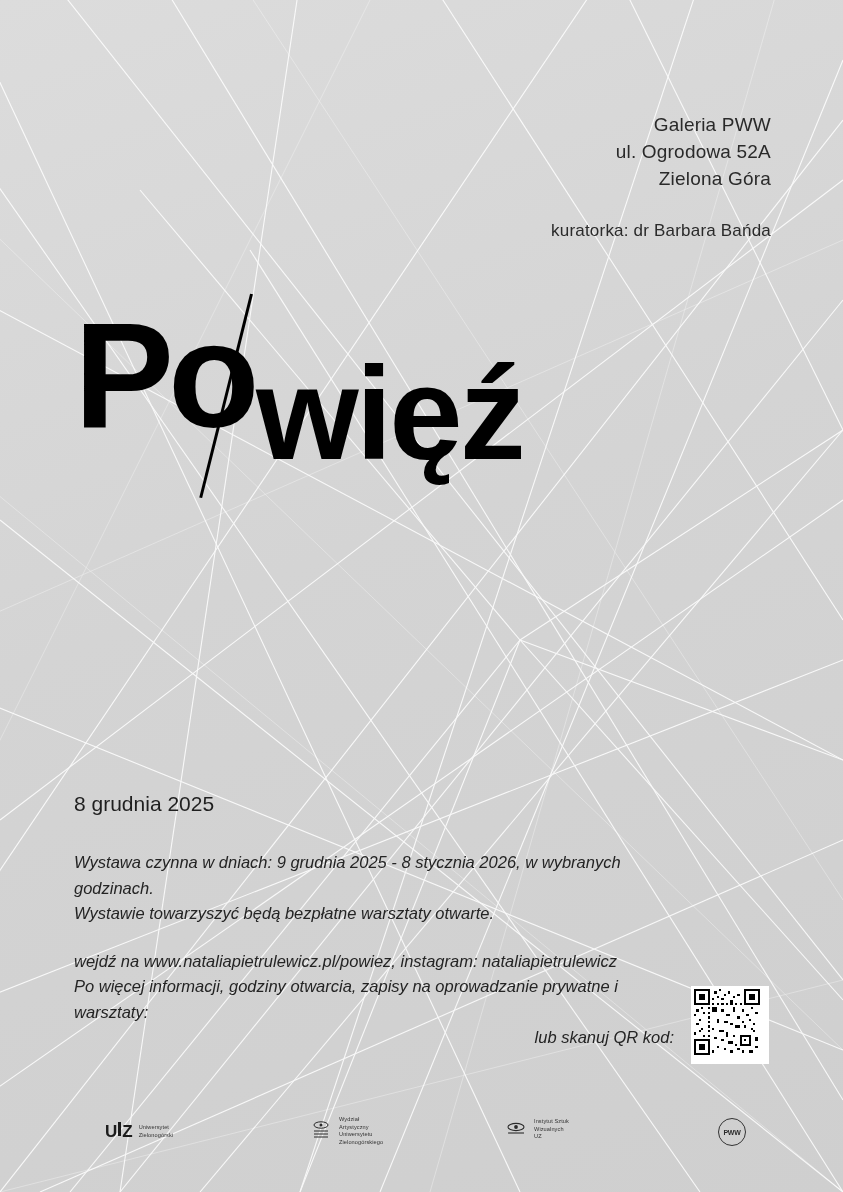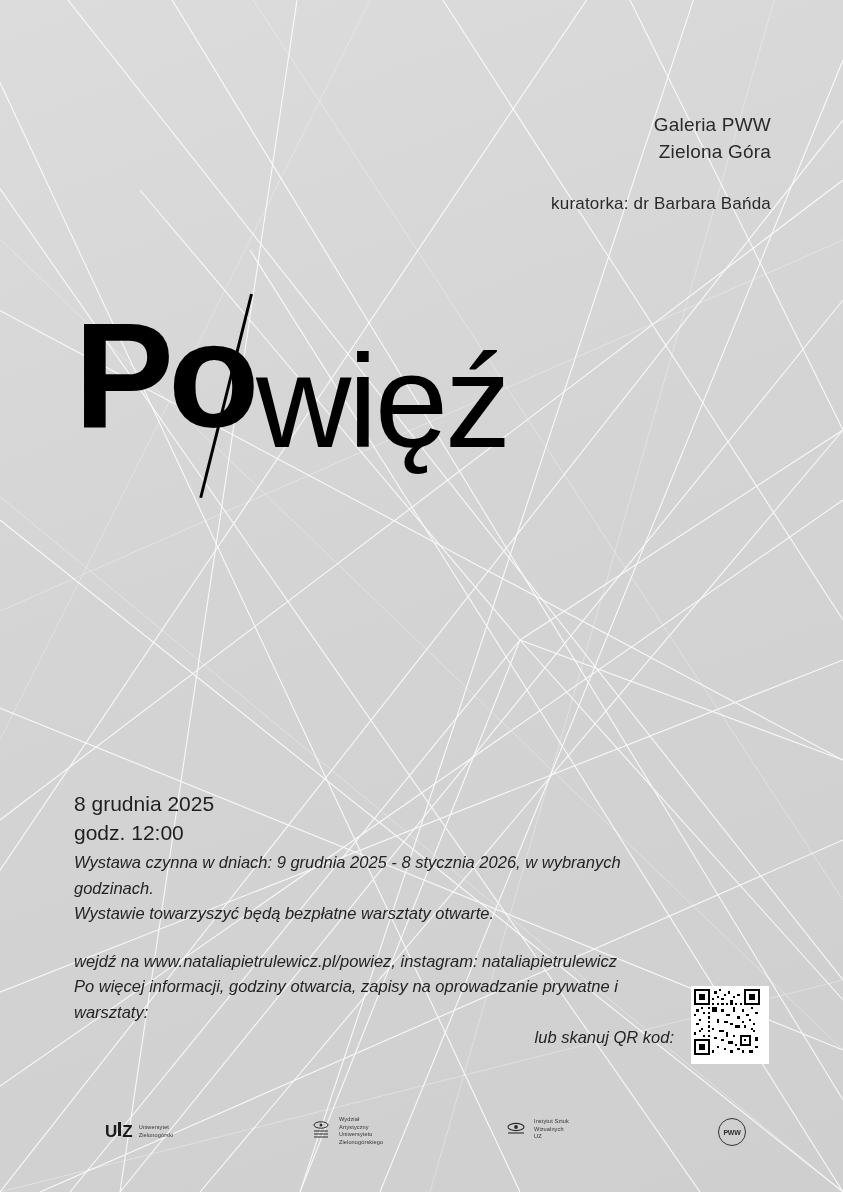--- a/index.html
+++ b/index.html
@@ -58,23 +58,23 @@
     font-size: 150px;
     font-weight: 700;
     letter-spacing: -6px;
     line-height: 1;
     color: #000;
     font-family: "Liberation Sans", sans-serif;
   }
   .title-overlay {
     position: absolute;
     left: 256px;
-    top: 36px;
+    top: 48px;
     font-size: 132px;
-    font-weight: 400;
+    font-weight: 700;
     letter-spacing: -3px;
     line-height: 1;
     color: #000;
     font-family: "Liberation Sans", sans-serif;
   }
   .title-slash {
     position: absolute;
     left: 250px;
     top: -6px;
     width: 3px;
@@ -224,34 +224,34 @@
       <path d="M240 -20 L843 900"></path>
       <path d="M843 980 L0 1192"></path>
       <path d="M380 -20 L-20 780"></path>
       <path d="M780 -20 L430 1192"></path>
       <path d="M-20 220 L843 1050"></path>
     </g>
   </svg>
 
   <div class="venue">
     <div>Galeria PWW</div>
+    <div>ul. Ogrodowa 52A</div>
     <div>Zielona Góra</div>
     <div class="curator">kuratorka: dr Barbara Bańda</div>
   </div>
 
   <div class="title-wrap">
     <div class="title-main">Po</div>
     <div class="title-slash"></div>
     <div class="title-overlay">więź</div>
   </div>
 
 
   <div class="date-block">
     <div>8 grudnia 2025</div>
-    <div>godz. 12:00</div>
   </div>
 
   <div class="info-block">
     <p>Wystawa czynna w dniach: 9 grudnia 2025 - 8 stycznia 2026, w wybranych godzinach.</p>
     <p>Wystawie towarzyszyć będą bezpłatne warsztaty otwarte.</p>
     <div class="para-gap"></div>
     <p>wejdź na www.nataliapietrulewicz.pl/powiez, instagram: nataliapietrulewicz</p>
     <p>Po więcej informacji, godziny otwarcia, zapisy na oprowadzanie prywatne i warsztaty:</p>
     <p class="info-right">lub skanuj QR kod:</p>
   </div>

